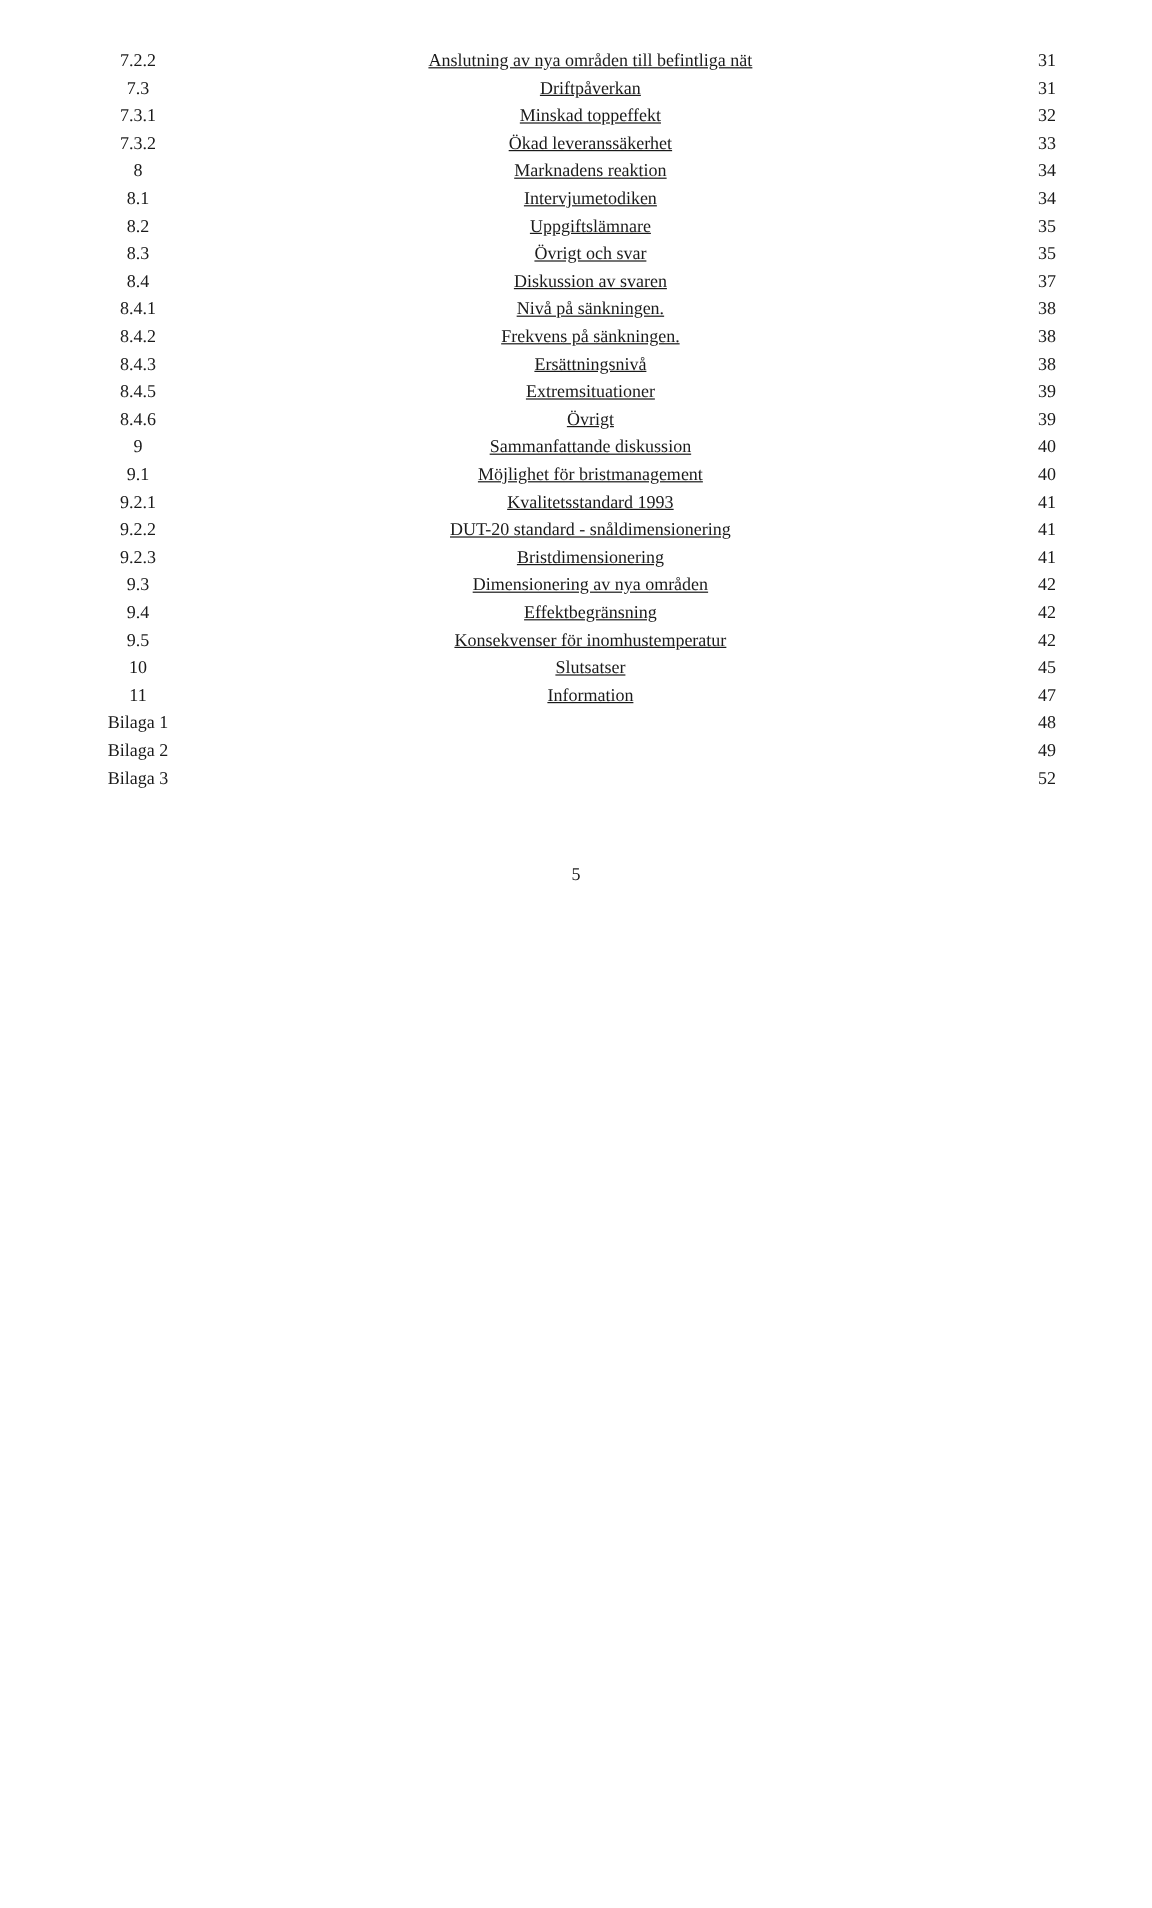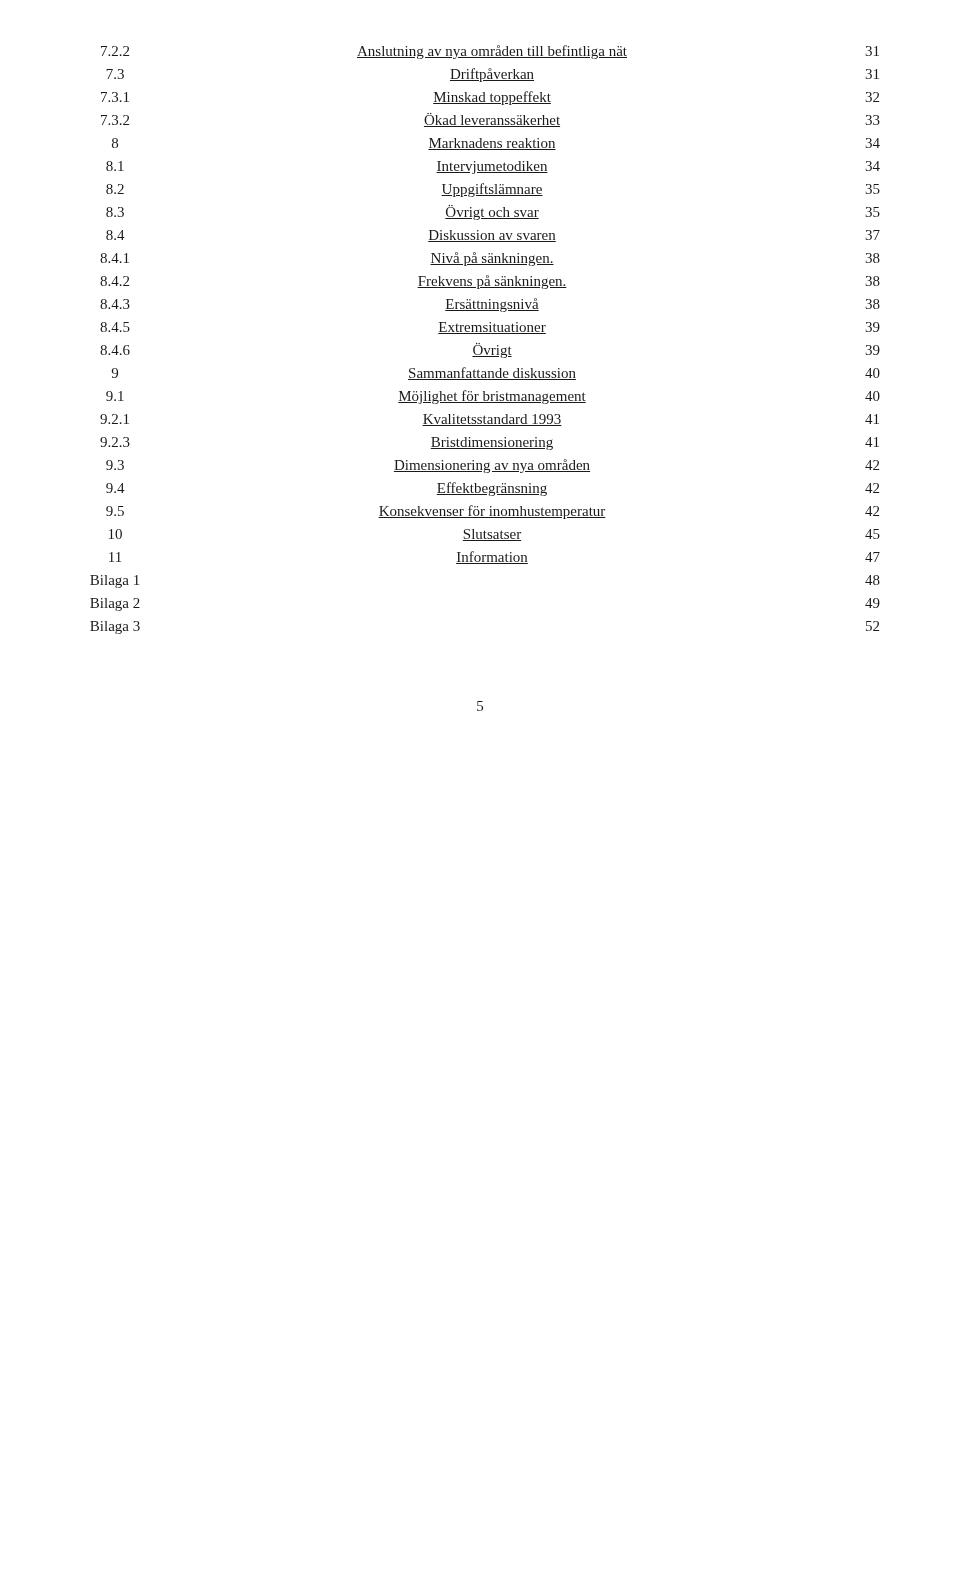--- a/index.html
+++ b/index.html
@@ -133,20 +133,25 @@
         <td class="col-num">9.1</td>
         <td class="col-title"><a href="#">Möjlighet för bristmanagement</a></td>
         <td class="col-page">40</td>
       </tr>
       <tr>
         <td class="col-num">9.2.1</td>
         <td class="col-title"><a href="#">Kvalitetsstandard 1993</a></td>
         <td class="col-page">41</td>
       </tr>
       <tr>
+        <td class="col-num">9.2.2</td>
+        <td class="col-title"><a href="#">DUT-20 standard - snåldimensionering</a></td>
+        <td class="col-page">41</td>
+      </tr>
+      <tr>
         <td class="col-num">9.2.3</td>
         <td class="col-title"><a href="#">Bristdimensionering</a></td>
         <td class="col-page">41</td>
       </tr>
       <tr>
         <td class="col-num">9.3</td>
         <td class="col-title"><a href="#">Dimensionering av nya områden</a></td>
         <td class="col-page">42</td>
       </tr>
       <tr>

